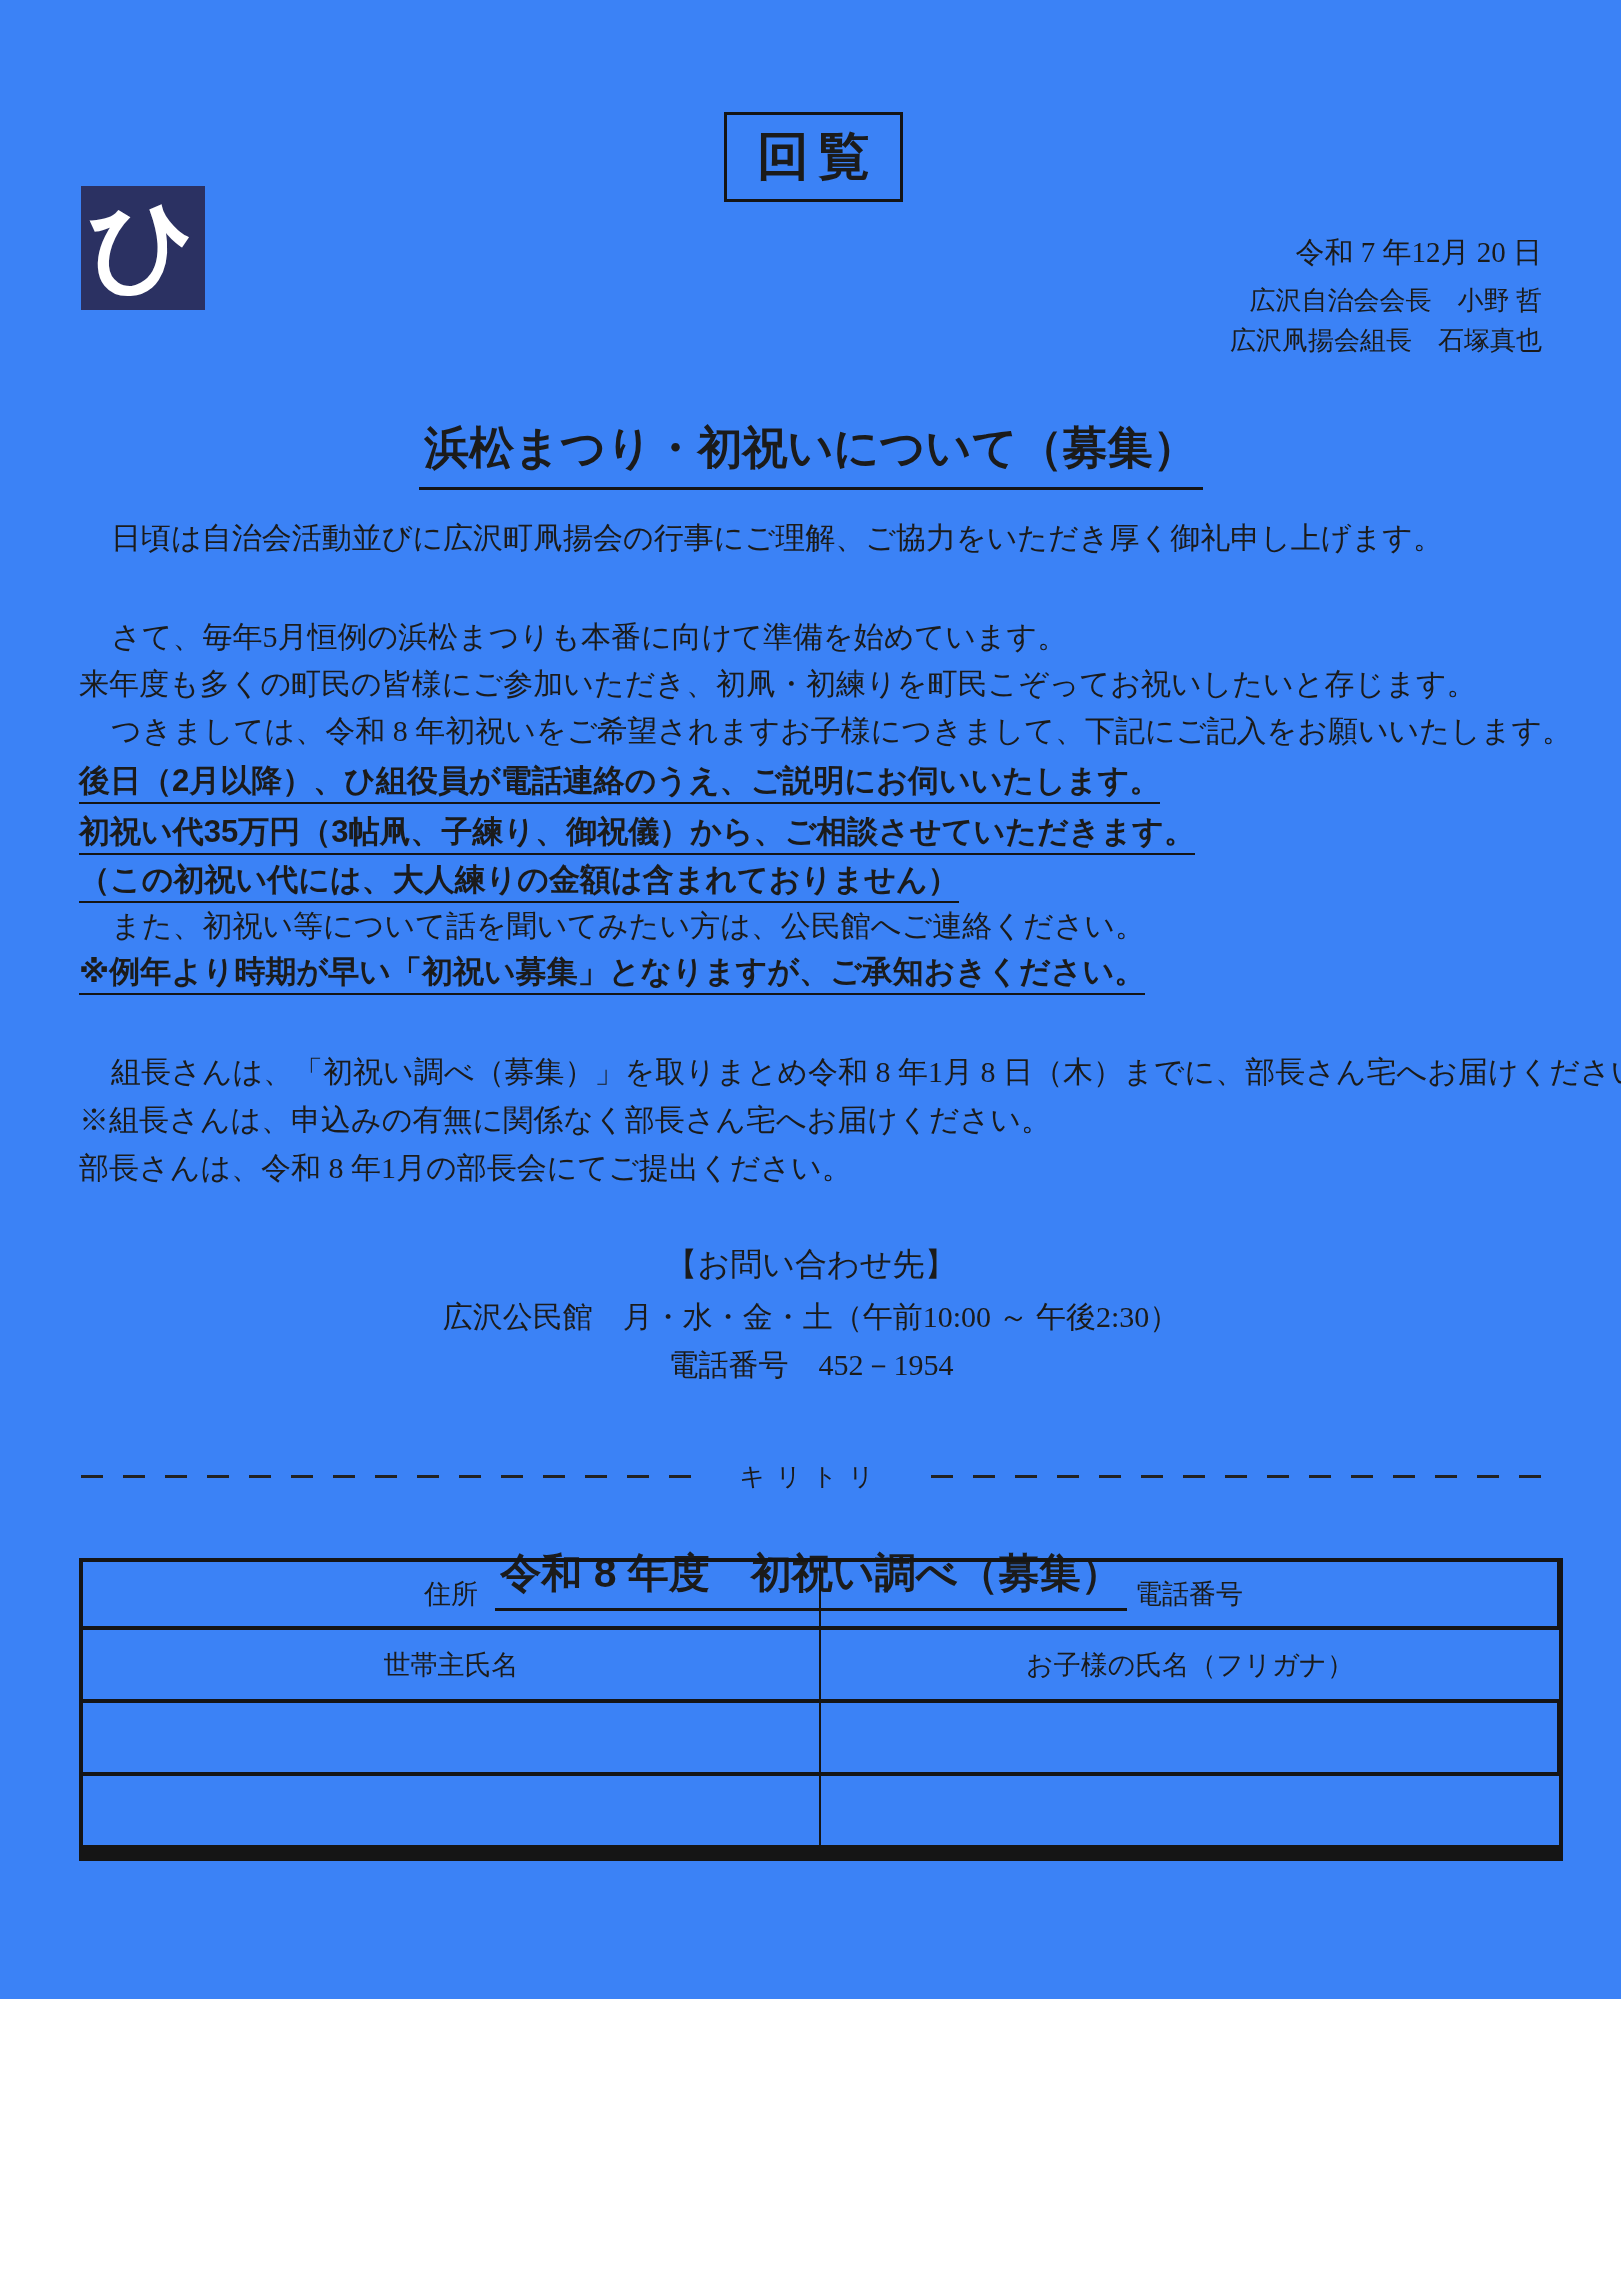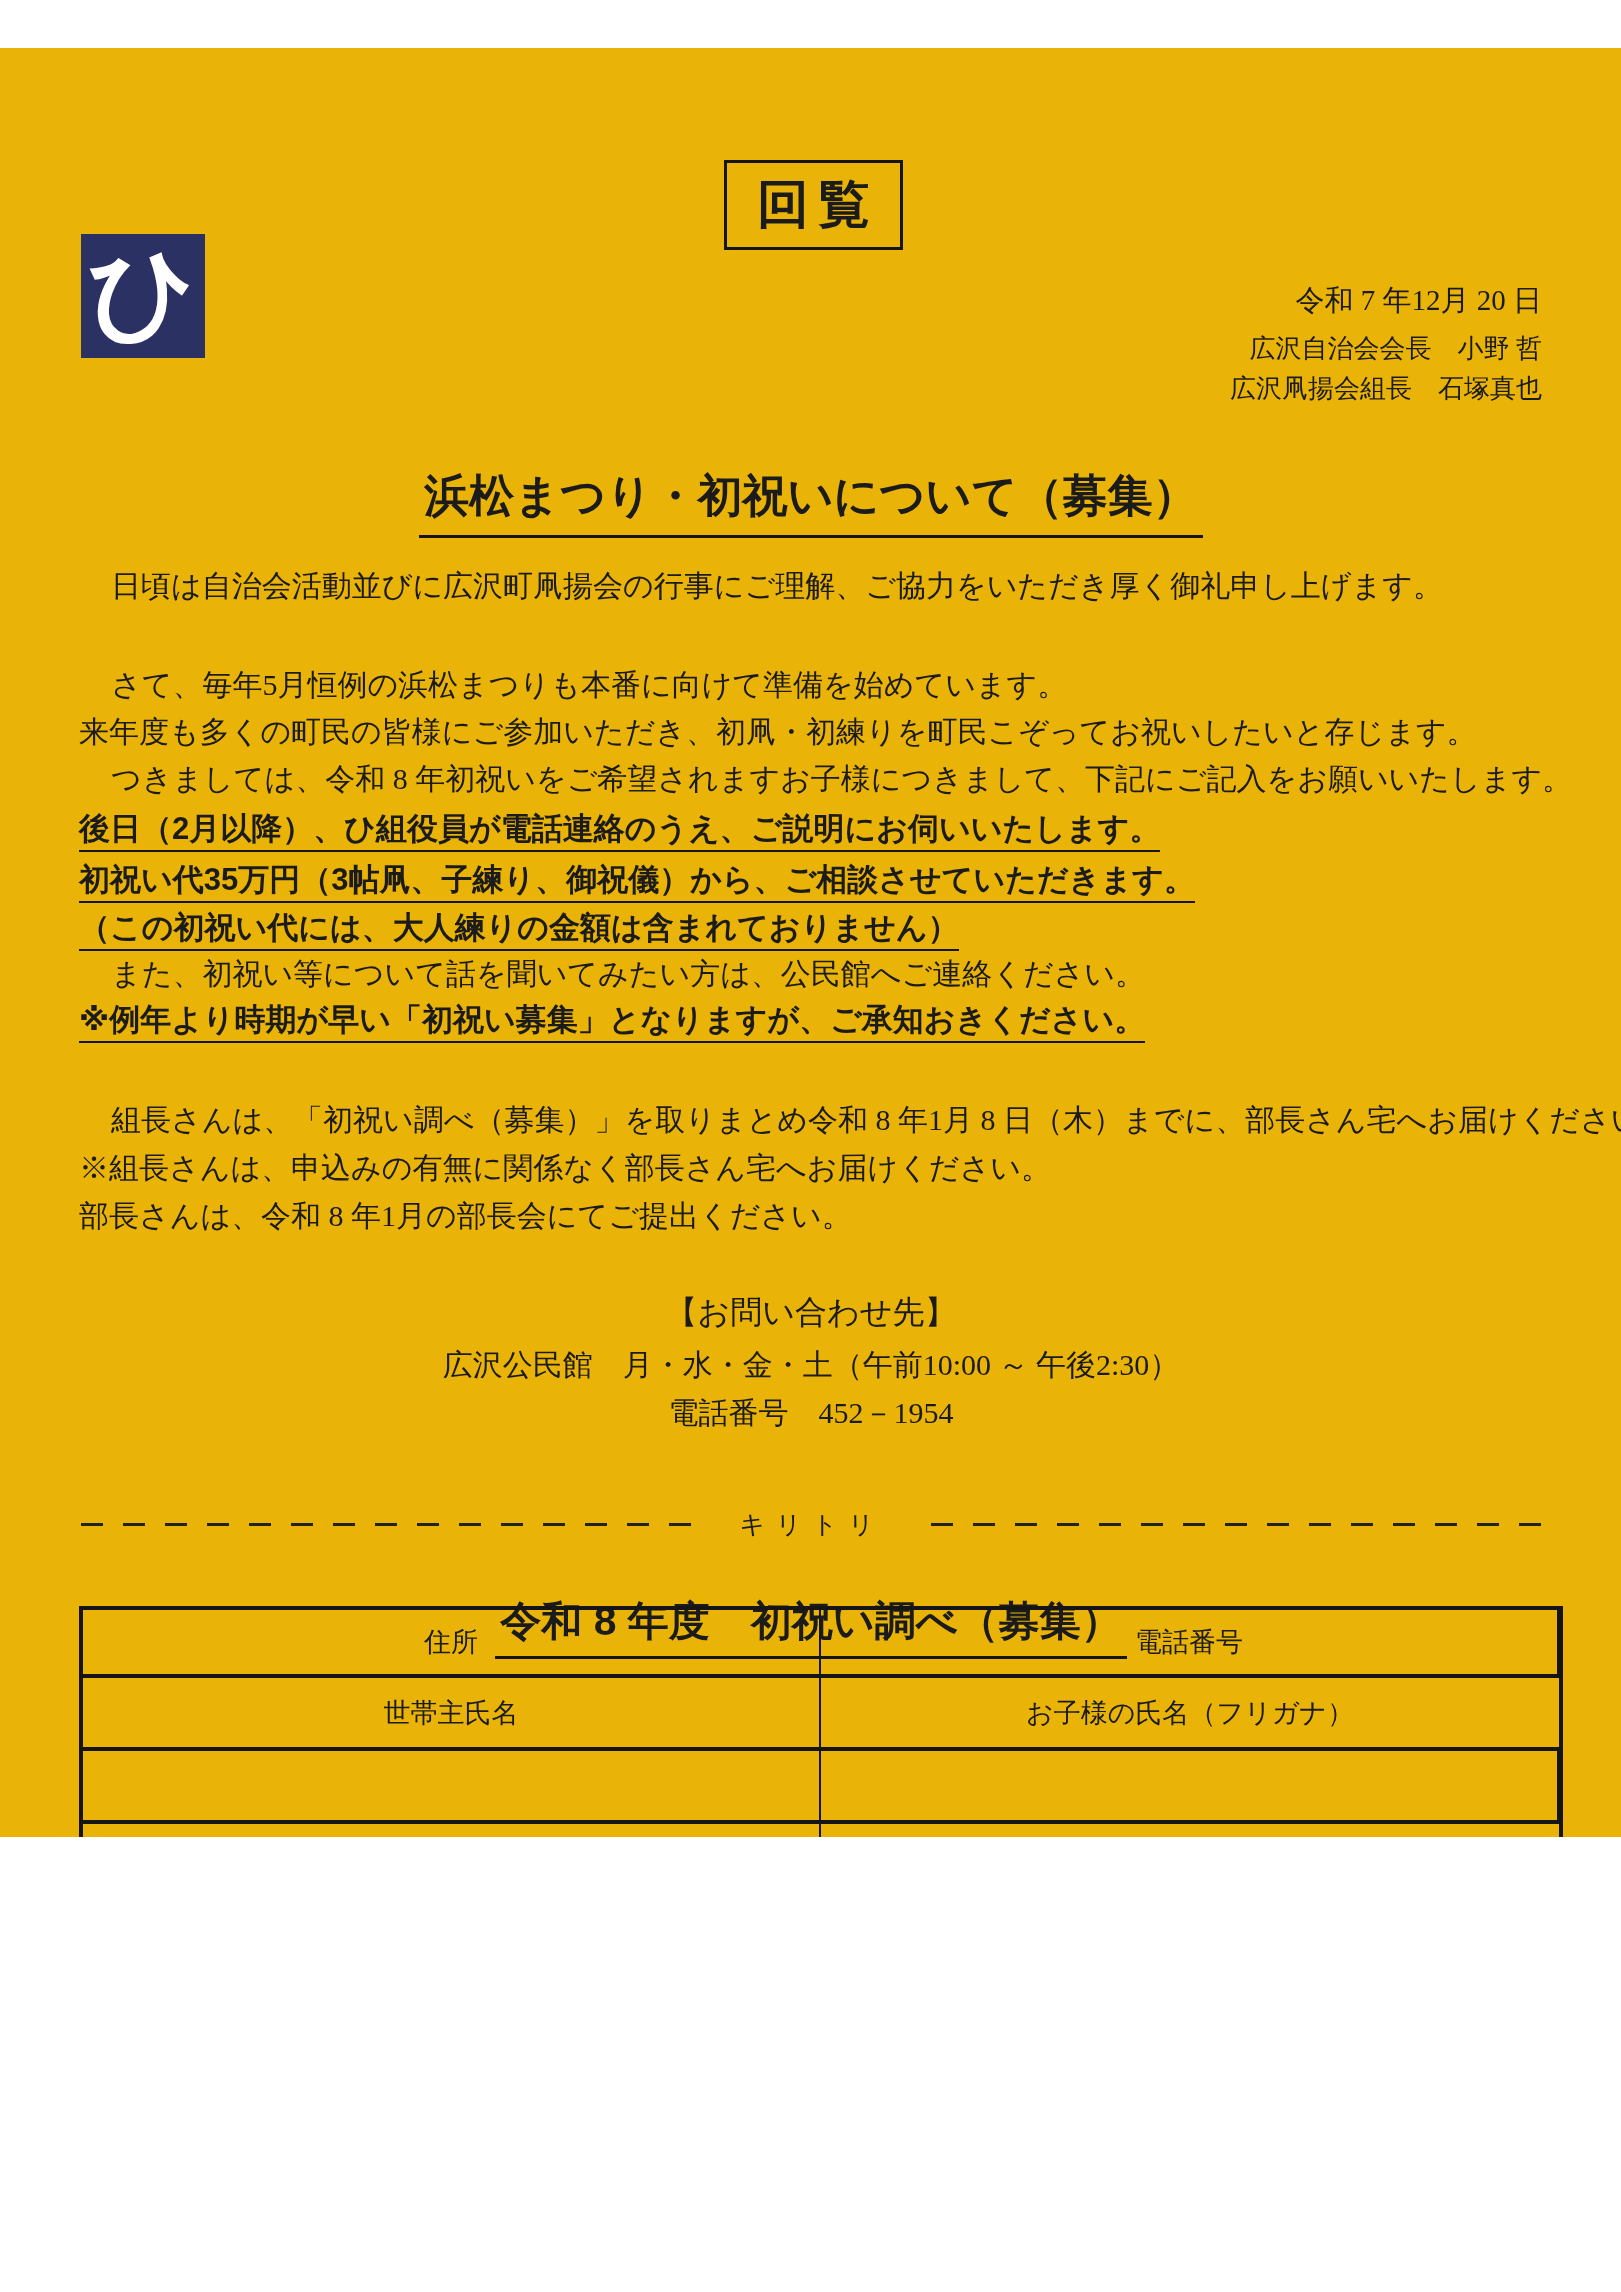--- a/index.html
+++ b/index.html
@@ -1,24 +1,23 @@
 <!DOCTYPE html>
 <html style="font-size:14.3px"><head>
 <meta charset="utf-8">
 <style>
   html, body { margin: 0; padding: 0; background: #ffffff; }
   .page {
     position: relative;
     width: 1622px;
-    height: 1789px;
-    background: #eab308;
+    height: 1999px;
+    background: #3b82f6;
     color: #1b1b1b;
     font-family: "Liberation Serif", "DejaVu Serif", serif;
     overflow: hidden;
-    margin-top: 48px;
   }
 
   
   .kairan-box {
     position: absolute; left: 724px; top: 112px;
     width: 179px; height: 90px;
     border: 3.6px solid #151515;
     display: flex; align-items: center; justify-content: center;
     box-sizing: border-box;
   }

